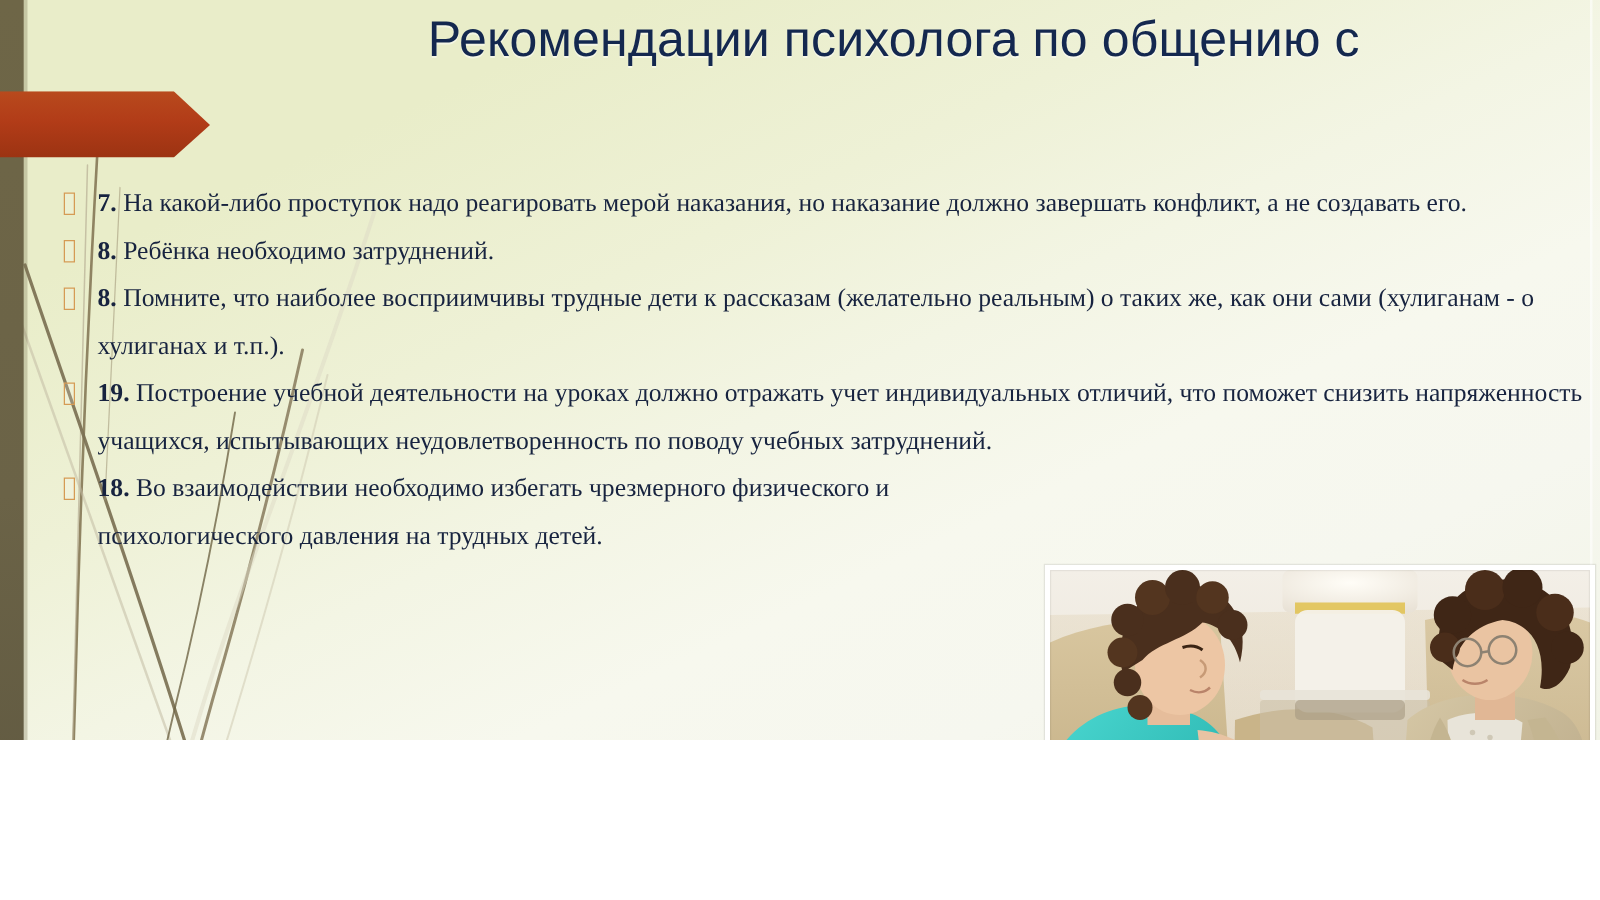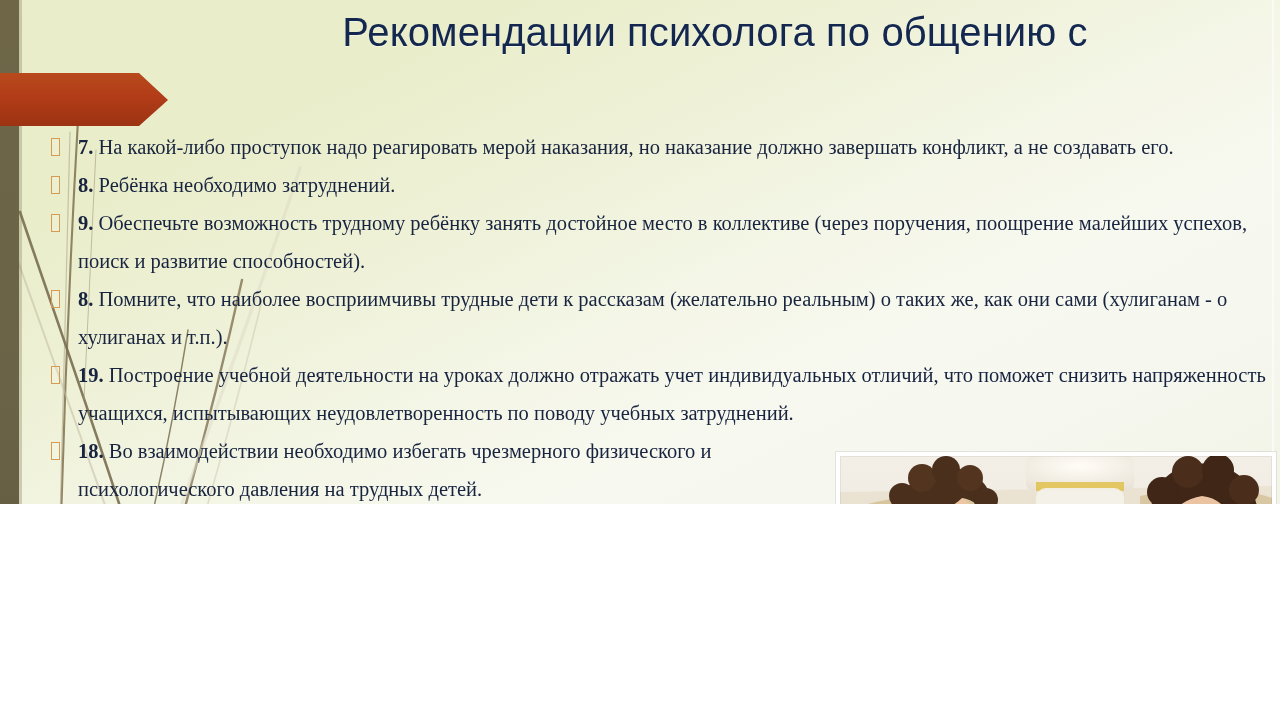--- a/index.html
+++ b/index.html
@@ -6,21 +6,21 @@
     margin: 0;
     padding: 0;
     width: 1280px;
     height: 720px;
     overflow: hidden;
   }
 
   #slide {
     position: relative;
     width: 1280px;
-    height: 504px;
+    height: 592px;
     overflow: hidden;
     background:
       linear-gradient(155deg,
         #e9edc9 0%,
         #e9edc9 20%,
         #eef1d6 38%,
         #f3f5e4 52%,
         #f7f8ee 66%,
         #f6f7ef 80%,
         #f2f4e7 100%);
@@ -85,21 +85,21 @@
     color: #14284f;
     letter-spacing: 0.1px;
     z-index: 6;
     text-shadow: 0 1px 0 rgba(255,255,255,0.5);
   }
 
   
   #body-list {
     position: absolute;
     left: 40px;
-    top: 128px;
+    top: 144px;
     width: 1222px;
     z-index: 6;
   }
 
   .bullet-row {
     position: relative;
     padding-left: 38px;
     color: #17233f;
     font-size: 20.5px;
     line-height: 38px;
@@ -191,25 +191,20 @@
       <span class="num">7. </span>
       <span>На какой-либо проступок надо реагировать мерой наказания, но наказание должно завершать конфликт, а не создавать его.</span>
     </div>
 
     <div class="bullet-row indent-0">
       <span class="bullet-marker"></span>
       <span class="num">8. </span>
       <span>Ребёнка необходимо затруднений.</span>
     </div>
 
-    <div class="bullet-row indent-0">
-      <span class="bullet-marker"></span>
-      <span class="num">9. </span>
-      <span>Обеспечьте возможность трудному ребёнку занять достойное место в коллективе (через поручения, поощрение малейших успехов, поиск и развитие способностей).</span>
-    </div>
 
     <div class="bullet-row indent-0">
       <span class="bullet-marker"></span>
       <span class="num">8. </span>
       <span>Помните, что наиболее восприимчивы трудные дети к рассказам (желательно реальным) о таких же, как они сами (хулиганам - о хулиганах и т.п.).</span>
     </div>
 
     <div class="bullet-row indent-0" style="width:1205px;">
       <span class="bullet-marker"></span>
       <span class="num">19. </span>

